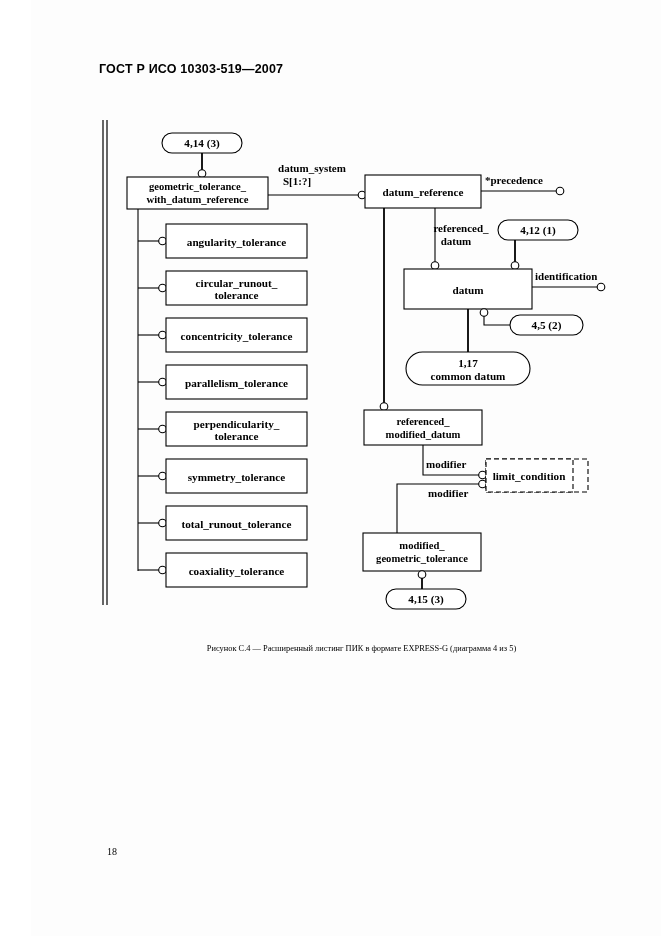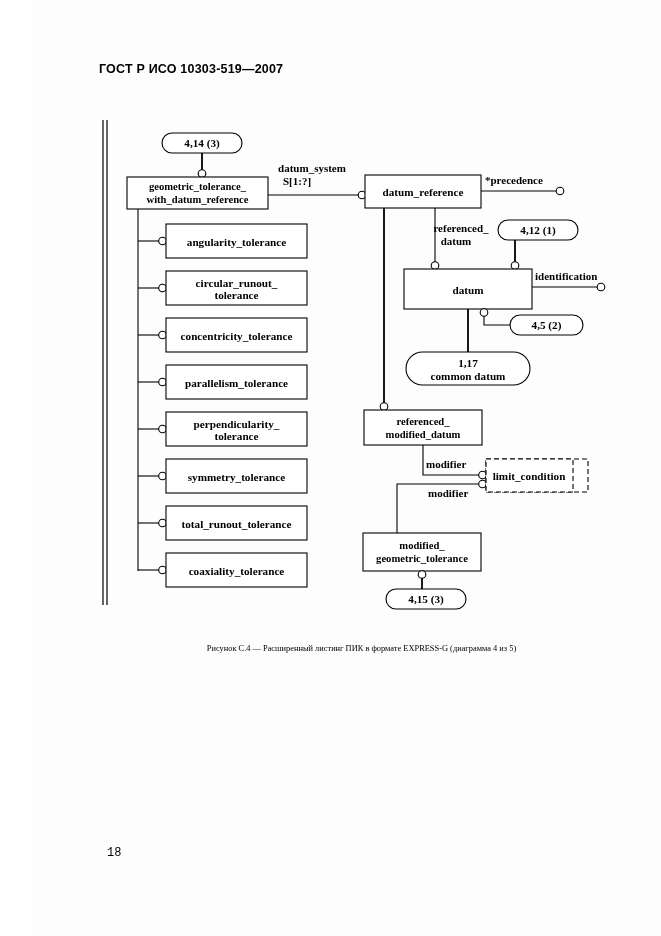--- a/index.html
+++ b/index.html
@@ -39,22 +39,22 @@
     text-align: center;
     font-family: Liberation Serif, serif;
     font-size: 8.4px;
     color: #000;
     white-space: nowrap;
   }
   .page-number {
     position: absolute;
     left: 76px;
     top: 846px;
-    font-family: Liberation Mono, monospace;
-    font-size: 12px;
+    font-family: Liberation Serif, serif;
+    font-size: 10px;
     color: #000;
   }
   .diagram {
     position: absolute;
     left: 0;
     top: 100px;
     font-weight: bold;
   }
   svg text {
     font-family: "Liberation Serif", serif;

